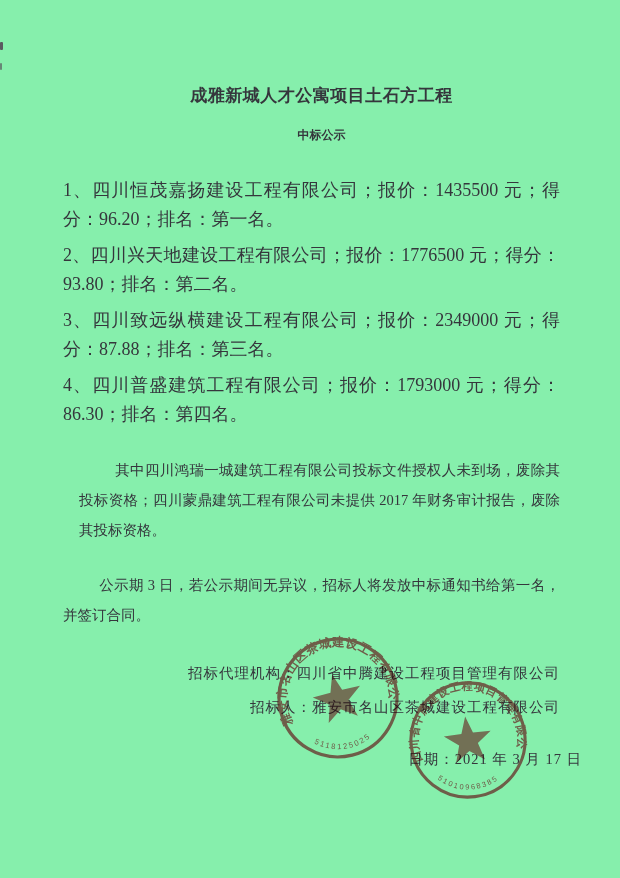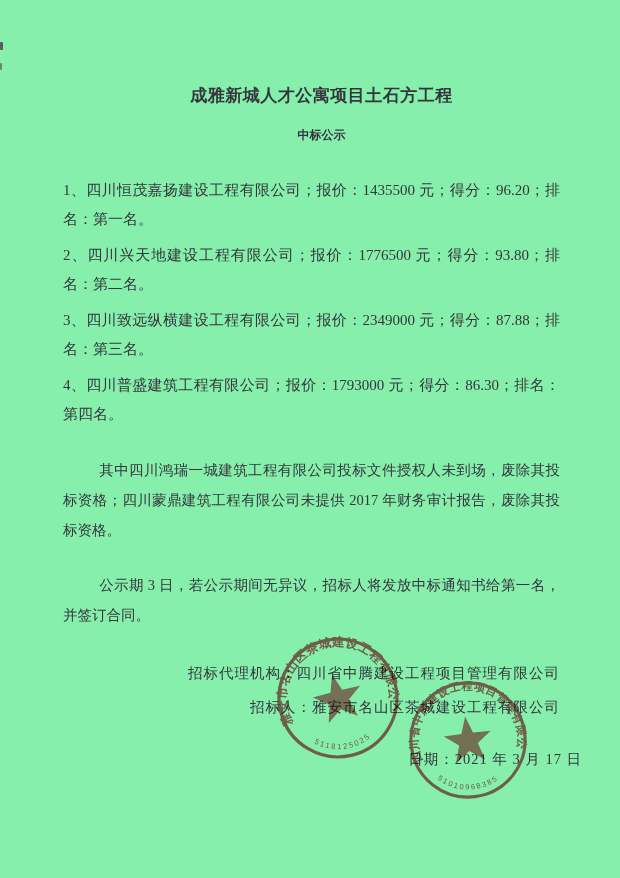--- a/index.html
+++ b/index.html
@@ -25,28 +25,28 @@
     font-size: 12px; font-weight: bold; line-height: 22px;
   }
   .intro {
     margin: 12px 0 0 0;
     font-size: 14.5px; line-height: 22px;
     text-indent: 1.5em; text-align: justify;
   }
   .bids { margin-top: 30px; }
   .bid-item {
     margin: 0 0 7px 0;
-    font-size: 15px; line-height: 29px;
+    font-size: 18px; line-height: 29px;
     text-align: justify; text-justify: inter-ideograph;
   }
   .para {
     font-size: 14.5px; line-height: 30px;
     text-indent: 2.5em; text-align: justify;
   }
-  .para-disqualification { margin: 26px 0 0 0; }
+  .para-disqualification { margin: 26px 0 0 16px; }
   .para-publicity { margin: 25px 0 0 0; }
   .signature-block {
     margin-top: 26px;
     text-align: right;
     font-size: 14.5px; line-height: 34px;
   }
   .sig-line { margin: 0; letter-spacing: 1px; }
   .date-line { margin: 18px -22px 0 0; letter-spacing: 1px; }
   .stamp {
     position: absolute;

